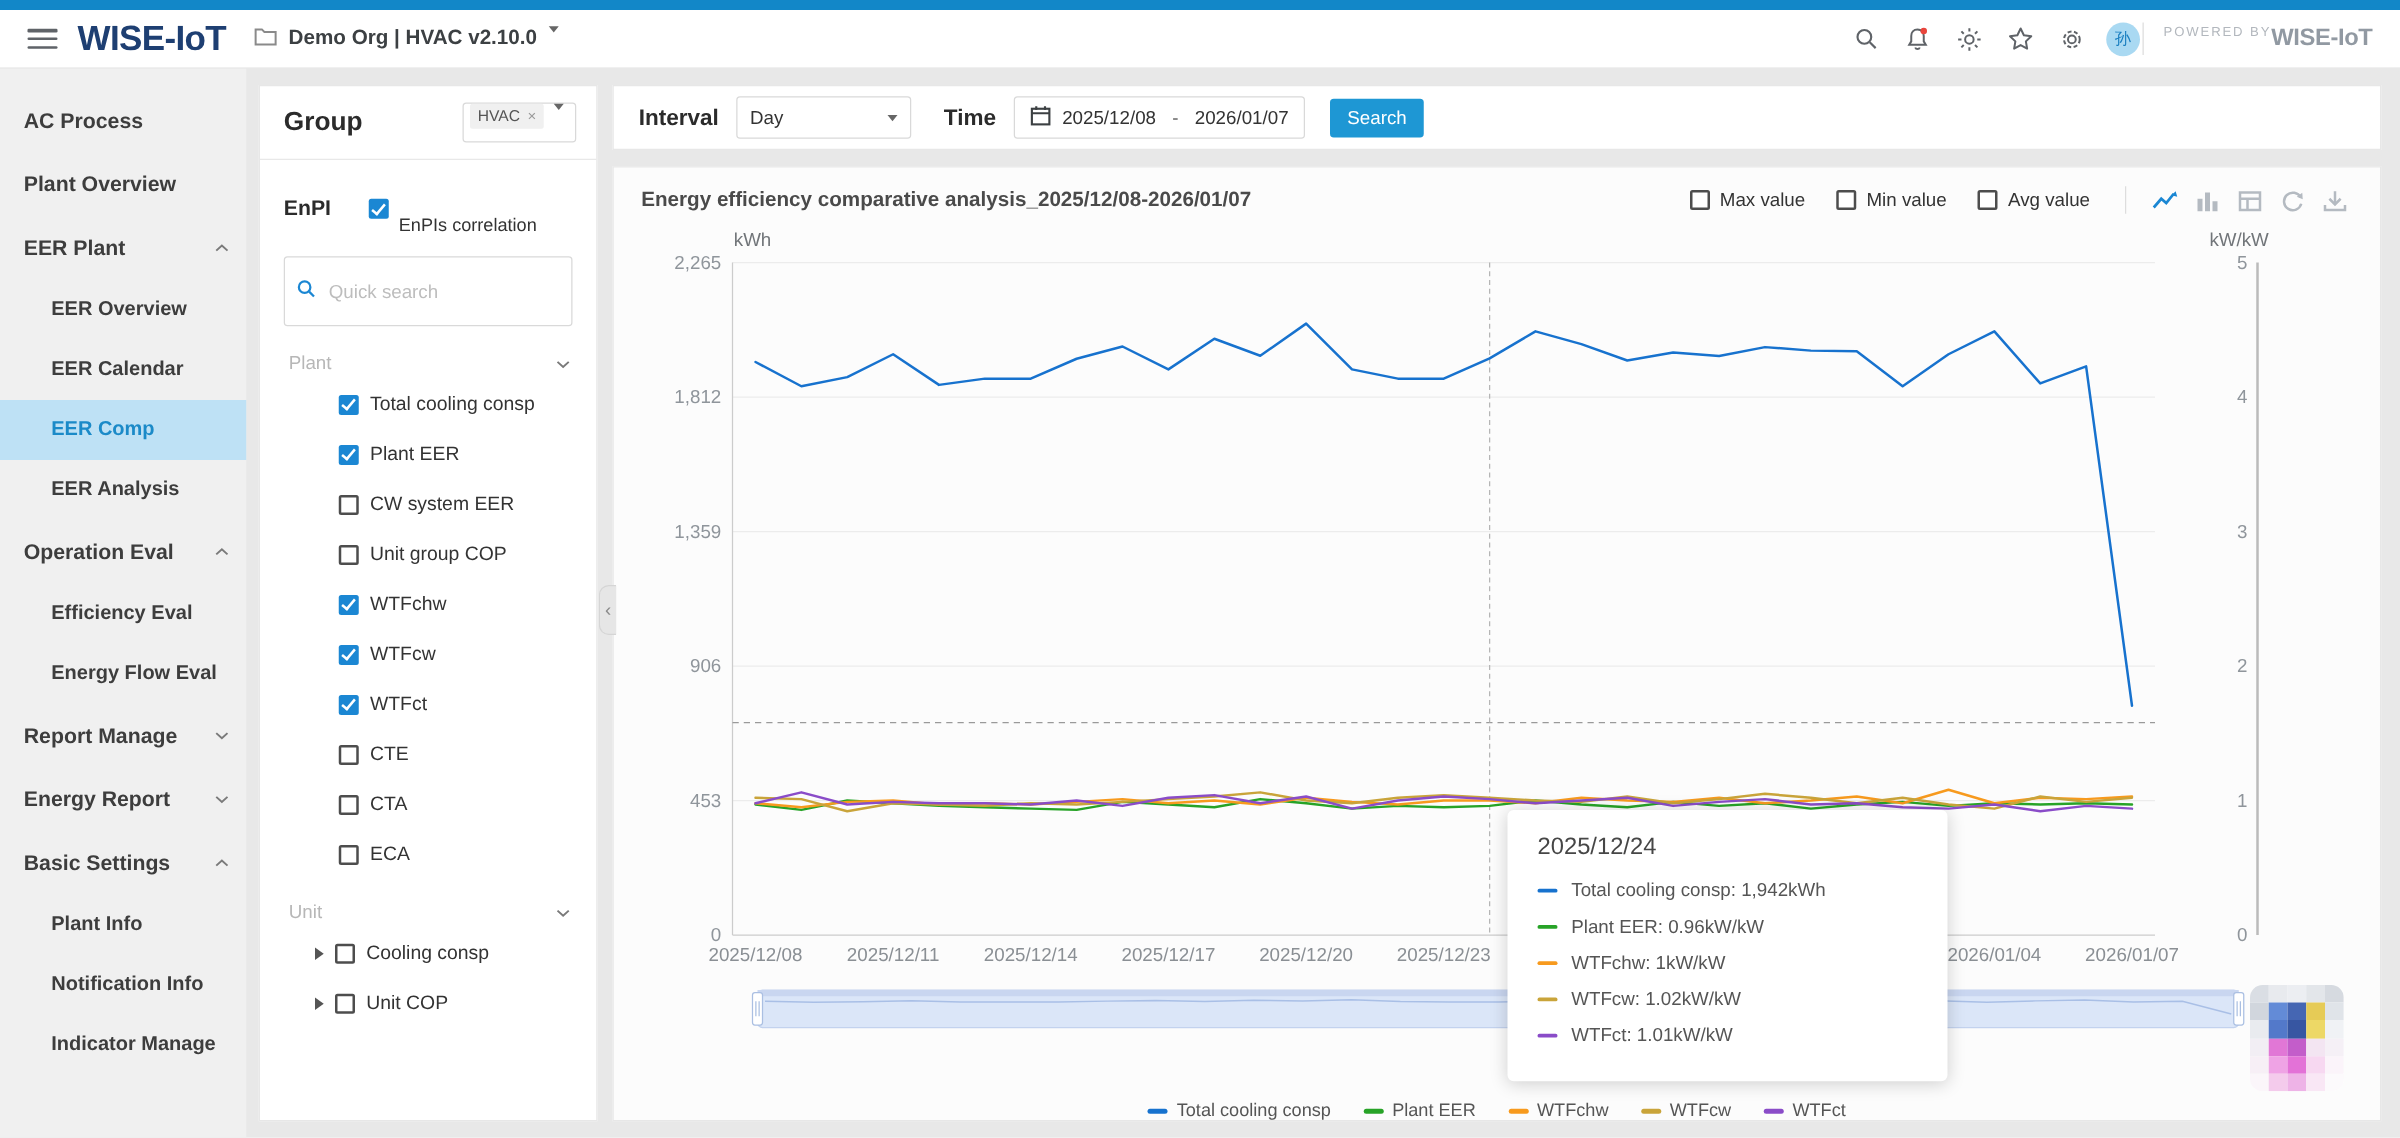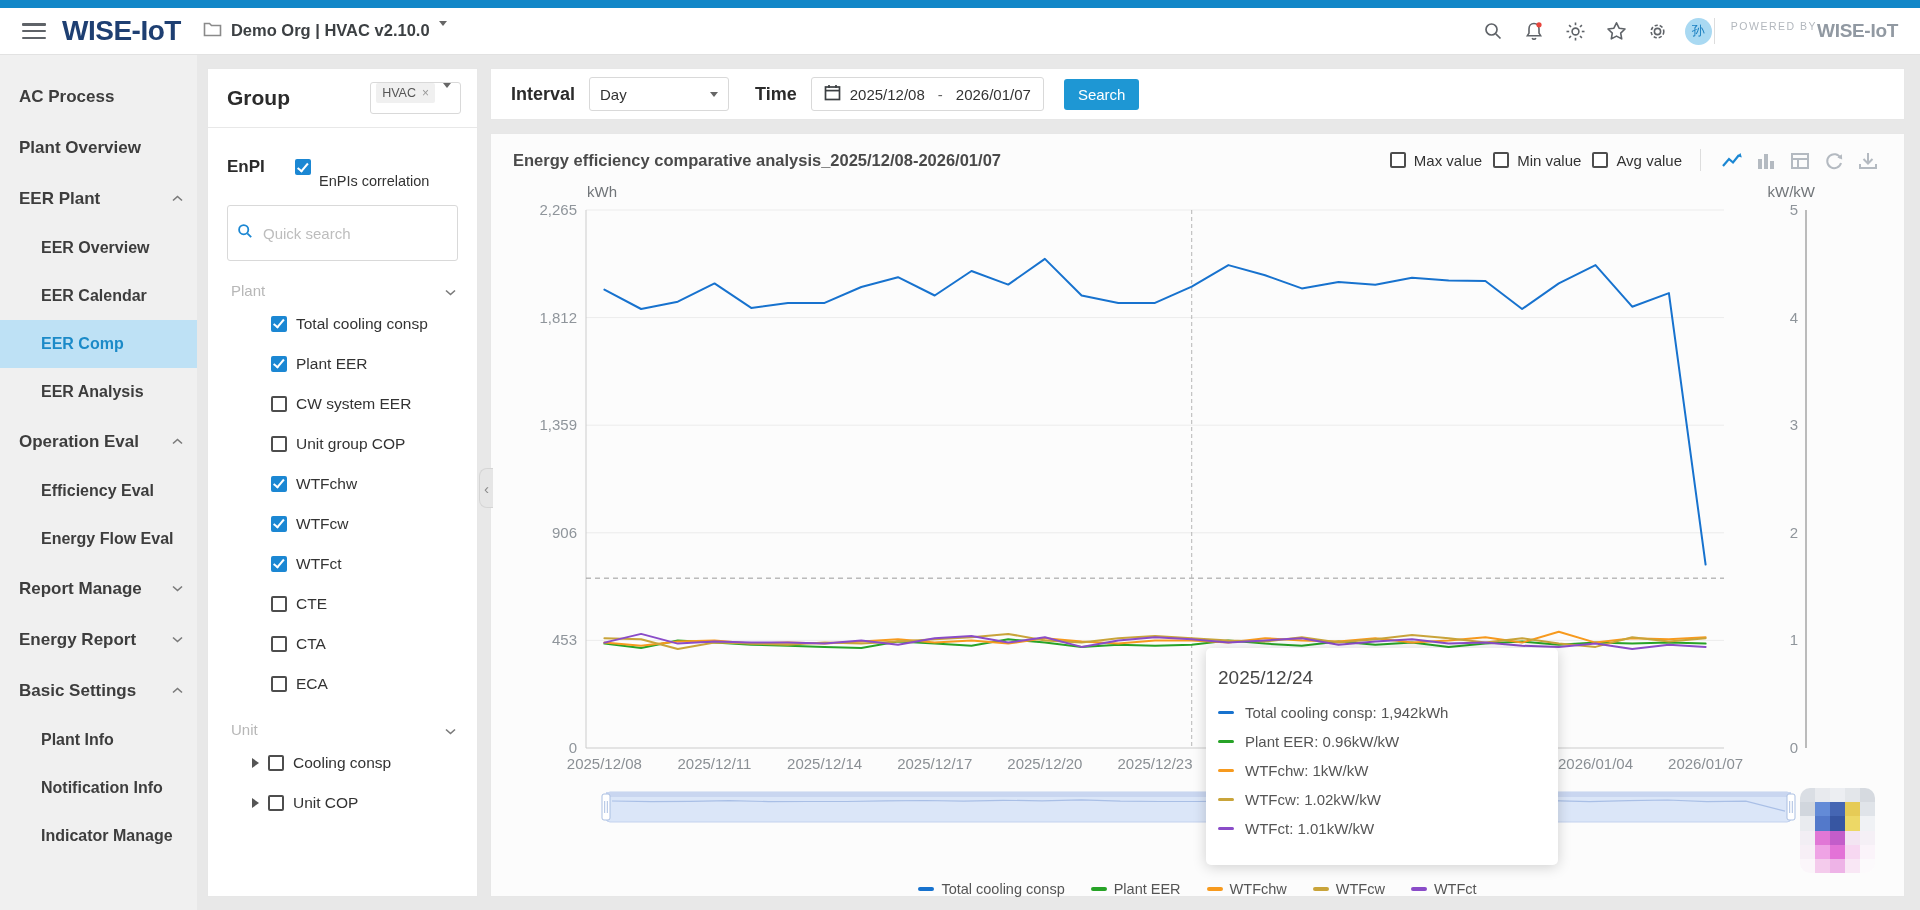--- a/index.html
+++ b/index.html
@@ -55,30 +55,30 @@
   .collapse-tab{position:absolute;left:-11px;top:400px;width:13px;height:38px;background:#e6e6e6;border:1px solid #d5d5d5;border-right:none;border-radius:8px 0 0 8px;display:flex;align-items:center;justify-content:center;color:#8a8a8a;font-size:15px;cursor:pointer;z-index:5;}
   .qcard{position:absolute;top:0;left:0;width:1415px;height:52px;background:#fff;border:1px solid #e7e7e7;box-sizing:border-box;display:flex;align-items:center;padding:0 20px;gap:14px;}
   .q-lbl{font-size:18px;font-weight:bold;color:#2b2b2b;}
   .q-select{width:118px;height:32px;border:1px solid #d9d9d9;border-radius:3px;display:flex;align-items:center;justify-content:space-between;padding:0 10px;font-size:15px;color:#333;cursor:pointer;background:#fff;}
   .q-date{height:32px;border:1px solid #d9d9d9;border-radius:3px;display:flex;align-items:center;gap:9px;padding:0 12px;font-size:15px;color:#333;cursor:text;background:#fff;}
   .q-date .sep{color:#666;margin:0 4px;}
   .btn-search{height:31px;background:#1e97d4;color:#fff;font-size:15px;border:none;border-radius:3px;padding:0 14px;cursor:pointer;margin-left:6px;font-family:"Liberation Sans",sans-serif;}
   .ccard{position:absolute;top:65px;left:0;width:1415px;height:764px;background:#fcfcfc;border:1px solid #e7e7e7;box-sizing:border-box;}
   .chart-header{display:flex;align-items:center;padding:15px 26px 0 22px;}
   .c-title{flex:1;font-size:16.5px;font-weight:bold;color:#4a4a4a;}
-  .stat-cbs{display:flex;align-items:center;gap:11px;margin-right:18px;}
+  .stat-cbs{display:flex;align-items:center;gap:25px;margin-right:28px;}
   .stat-cb{display:flex;align-items:center;gap:8px;font-size:15px;color:#333;}
   .tb-divider{width:1px;height:22px;background:#ddd;margin-right:20px;}
   .toolbox{display:flex;align-items:center;gap:13px;}
   .toolbox .tbi{width:21px;height:21px;cursor:pointer;}
   .chart-wrap{position:relative;width:1413px;height:700px;}
   .legend{position:absolute;left:0;top:710px;width:1413px;display:flex;justify-content:center;gap:26px;}
   .lg-item{display:flex;align-items:center;gap:7px;font-size:14.5px;color:#555;cursor:pointer;}
   .lg-dash{width:16px;height:3.5px;border-radius:2px;}
-  .tooltip{position:absolute;left:715px;top:477px;width:352px;box-sizing:border-box;background:#fff;border-radius:5px;box-shadow:0 2px 14px rgba(0,0,0,0.18);padding:19px 24px 16px 12px;z-index:6;}
+  .tooltip{position:absolute;left:715px;top:477px;width:352px;box-sizing:border-box;background:#fff;border-radius:5px;box-shadow:0 2px 14px rgba(0,0,0,0.18);padding:19px 24px 16px 24px;z-index:6;}
   .tt-title{font-size:19px;color:#464646;margin-bottom:15px;}
   .tt-row{display:flex;align-items:center;gap:11px;font-size:15px;color:#555;margin-bottom:12px;}
   .tt-dash{width:16px;height:3.5px;border-radius:2px;flex:0 0 16px;}
   .blurwidget{position:absolute;left:1800px;top:788px;width:75px;height:85px;border-radius:10px;overflow:hidden;display:grid;grid-template-columns:repeat(5,1fr);grid-template-rows:repeat(6,1fr);opacity:0.95;z-index:7;cursor:pointer;}
 </style>
 </head>
 <body>
 
 <div class="page">
   <div class="topstrip"></div>

